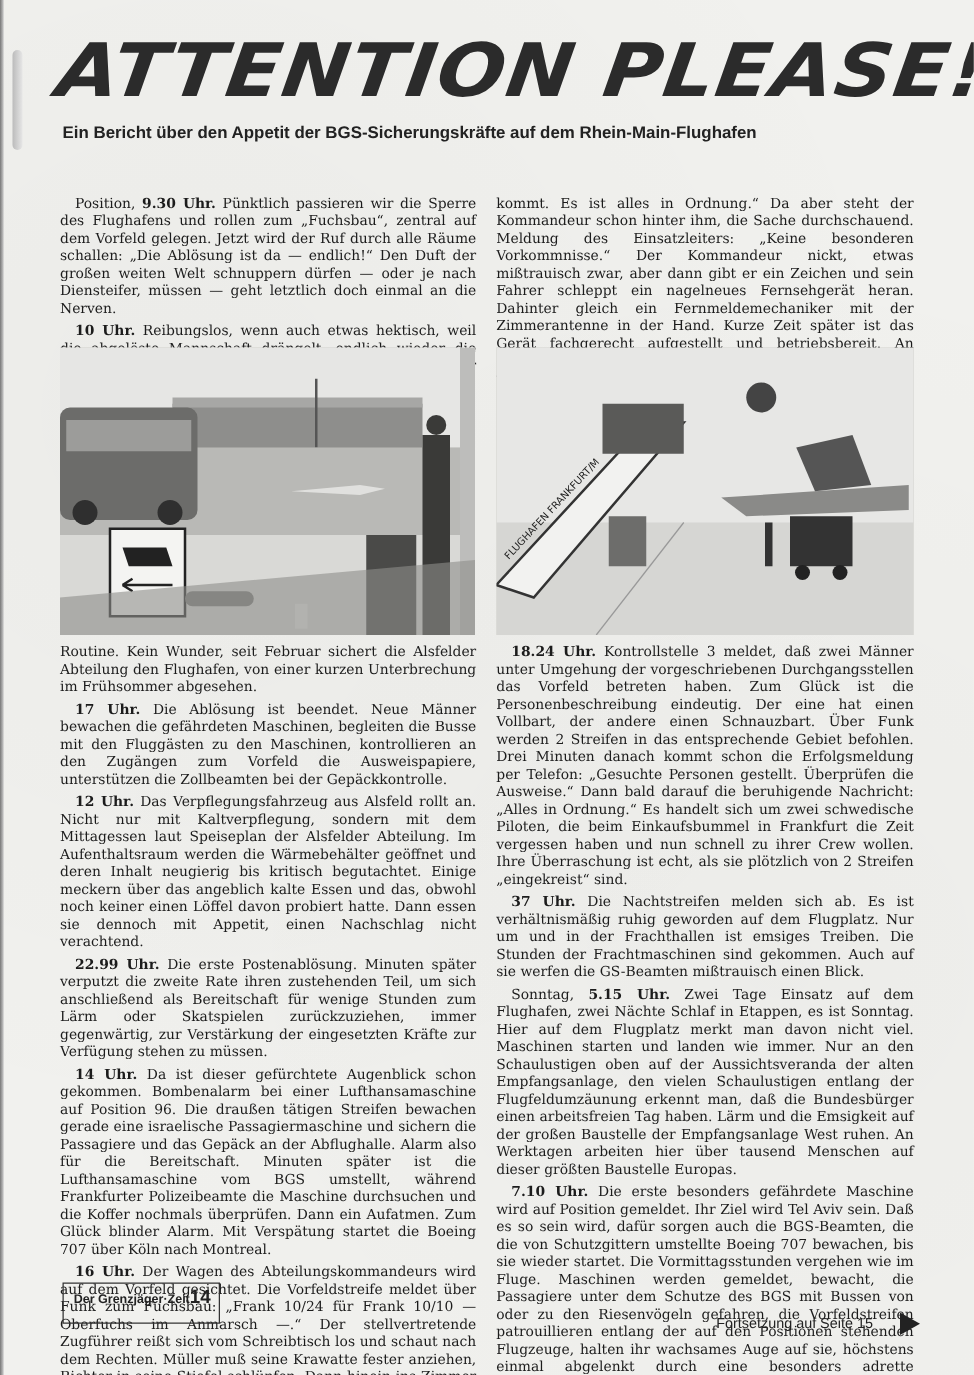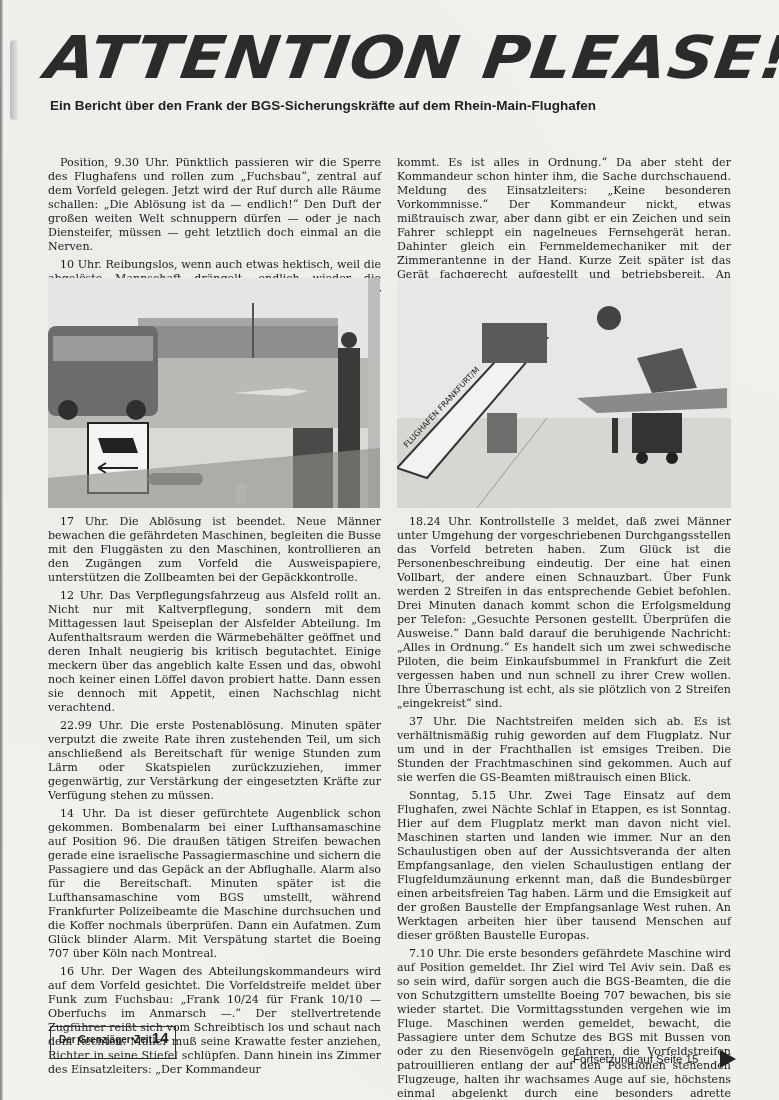--- a/index.html
+++ b/index.html
@@ -42,21 +42,21 @@
     font-weight: bold; font-size: 13.5px; color: #222;
     white-space: nowrap;
   }
   .col {
     position: absolute;
     font-size: 11.1px; line-height: 14.0px;
     text-align: justify; hyphens: manual;
   }
   .col p { margin: 0 0 4px 0; text-indent: 12px; }
   .col p.noindent { text-indent: 0; }
-  .col b { font-weight: normal; }
+  .col b { font-weight: bold; }
   .col-left-top  { left: 48px;  top: 156px; width: 333px; }
   .col-right-top { left: 397px; top: 156px; width: 334px; }
   .col-left-bot  { left: 48px;  top: 515px; width: 333px; }
   .col-right-bot { left: 397px; top: 515px; width: 334px; }
   .photo {
     position: absolute; overflow: hidden;
     background: #cfcfcb;
   }
   .photo-left  { left: 48px;  top: 278px; width: 332px; height: 230px; }
   .photo-right { left: 397px; top: 278px; width: 334px; height: 230px; }
@@ -83,21 +83,21 @@
   }
 </style>
 </head>
 <body>
 
 <div class="page">
   <div class="binding-edge"></div>
   <div class="binding-mark"></div>
 
   <div class="headline">ATTENTION PLEASE!</div>
-  <div class="subtitle">Ein Bericht über den Frank der BGS-Sicherungskräfte auf dem Rhein-Main-Flughafen</div>
+  <div class="subtitle">Ein Bericht über den Appetit der BGS-Sicherungskräfte auf dem Rhein-Main-Flughafen</div>
 
   <div class="col col-left-top">
     <p><span>Position, </span><b>9.30 Uhr.</b><span> Pünktlich passieren wir die Sperre des Flughafens und rollen zum „Fuchsbau“, zentral auf dem Vorfeld gelegen. Jetzt wird der Ruf durch alle Räume schallen: „Die Ablösung ist da — endlich!“ Den Duft der großen weiten Welt schnuppern dürfen — oder je nach Diensteifer, müssen — geht letztlich doch einmal an die Nerven.</span></p>
     <p><b>10 Uhr.</b><span> Reibungslos, wenn auch etwas hektisch, weil die abgelöste Mannschaft drängelt, endlich wieder die oberhessischen Wälder zu sehen, geht die Übergabe vor sich. Das ist bereits</span></p>
   </div>
 
   <div class="col col-right-top">
     <p class="noindent"><span>kommt. Es ist alles in Ordnung.“ Da aber steht der Kommandeur schon hinter ihm, die Sache durchschauend. Meldung des Einsatzleiters: „Keine besonderen Vorkommnisse.“ Der Kommandeur nickt, etwas mißtrauisch zwar, aber dann gibt er ein Zeichen und sein Fahrer schleppt ein nagelneues Fernsehgerät heran. Dahinter gleich ein Fernmeldemechaniker mit der Zimmerantenne in der Hand. Kurze Zeit später ist das Gerät fachgerecht aufgestellt und betriebsbereit. An diesem Abend ist das Skatklopfen der Freiwache verstummt. Mattscheibe ist Trumpf.</span></p>
   </div>
 
@@ -140,20 +140,21 @@
       <rect x="235" y="135" width="50" height="40" fill="#333"></rect>
       <circle cx="245" cy="180" r="6" fill="#222"></circle>
       <circle cx="275" cy="180" r="6" fill="#222"></circle>
       <rect x="215" y="140" width="6" height="35" fill="#333"></rect>
       <rect x="90" y="135" width="30" height="40" fill="#6d6d6b"></rect>
       <line x1="80" y1="230" x2="150" y2="140" stroke="#999" stroke-width="1"></line>
     </svg>
   </div>
 
   <div class="col col-left-bot">
+    <p class="noindent"><span>Routine. Kein Wunder, seit Februar sichert die Alsfelder Abteilung den Flughafen, von einer kurzen Unterbrechung im Frühsommer abgesehen.</span></p>
     <p><b>17 Uhr.</b><span> Die Ablösung ist beendet. Neue Männer bewachen die gefährdeten Maschinen, begleiten die Busse mit den Fluggästen zu den Maschinen, kontrollieren an den Zugängen zum Vorfeld die Ausweispapiere, unterstützen die Zollbeamten bei der Gepäckkontrolle.</span></p>
     <p><b>12 Uhr.</b><span> Das Verpflegungsfahrzeug aus Alsfeld rollt an. Nicht nur mit Kaltverpflegung, sondern mit dem Mittagessen laut Speiseplan der Alsfelder Abteilung. Im Aufenthaltsraum werden die Wärmebehälter geöffnet und deren Inhalt neugierig bis kritisch begutachtet. Einige meckern über das angeblich kalte Essen und das, obwohl noch keiner einen Löffel davon probiert hatte. Dann essen sie dennoch mit Appetit, einen Nachschlag nicht verachtend.</span></p>
     <p><b>22.99 Uhr.</b><span> Die erste Postenablösung. Minuten später verputzt die zweite Rate ihren zustehenden Teil, um sich anschließend als Bereitschaft für wenige Stunden zum Lärm oder Skatspielen zurückzuziehen, immer gegenwärtig, zur Verstärkung der eingesetzten Kräfte zur Verfügung stehen zu müssen.</span></p>
     <p><b>14 Uhr.</b><span> Da ist dieser gefürchtete Augenblick schon gekommen. Bombenalarm bei einer Lufthansamaschine auf Position 96. Die draußen tätigen Streifen bewachen gerade eine israelische Passagiermaschine und sichern die Passagiere und das Gepäck an der Abflughalle. Alarm also für die Bereitschaft. Minuten später ist die Lufthansamaschine vom BGS umstellt, während Frankfurter Polizeibeamte die Maschine durchsuchen und die Koffer nochmals überprüfen. Dann ein Aufatmen. Zum Glück blinder Alarm. Mit Verspätung startet die Boeing 707 über Köln nach Montreal.</span></p>
     <p><b>16 Uhr.</b><span> Der Wagen des Abteilungskommandeurs wird auf dem Vorfeld gesichtet. Die Vorfeldstreife meldet über Funk zum Fuchsbau: „Frank 10/24 für Frank 10/10 — Oberfuchs im Anmarsch —.“ Der stellvertretende Zugführer reißt sich vom Schreibtisch los und schaut nach dem Rechten. Müller muß seine Krawatte fester anziehen, Richter in seine Stiefel schlüpfen. Dann hinein ins Zimmer des Einsatzleiters: „Der Kommandeur</span></p>
   </div>
 
   <div class="col col-right-bot">
     <p><b>18.24 Uhr.</b><span> Kontrollstelle 3 meldet, daß zwei Männer unter Umgehung der vorgeschriebenen Durchgangsstellen das Vorfeld betreten haben. Zum Glück ist die Personenbeschreibung eindeutig. Der eine hat einen Vollbart, der andere einen Schnauzbart. Über Funk werden 2 Streifen in das entsprechende Gebiet befohlen. Drei Minuten danach kommt schon die Erfolgsmeldung per Telefon: „Gesuchte Personen gestellt. Überprüfen die Ausweise.“ Dann bald darauf die beruhigende Nachricht: „Alles in Ordnung.“ Es handelt sich um zwei schwedische Piloten, die beim Einkaufsbummel in Frankfurt die Zeit vergessen haben und nun schnell zu ihrer Crew wollen. Ihre Überraschung ist echt, als sie plötzlich von 2 Streifen „eingekreist“ sind.</span></p>
     <p><b>37 Uhr.</b><span> Die Nachtstreifen melden sich ab. Es ist verhältnismäßig ruhig geworden auf dem Flugplatz. Nur um und in der Frachthallen ist emsiges Treiben. Die Stunden der Frachtmaschinen sind gekommen. Auch auf sie werfen die GS-Beamten mißtrauisch einen Blick.</span></p>

